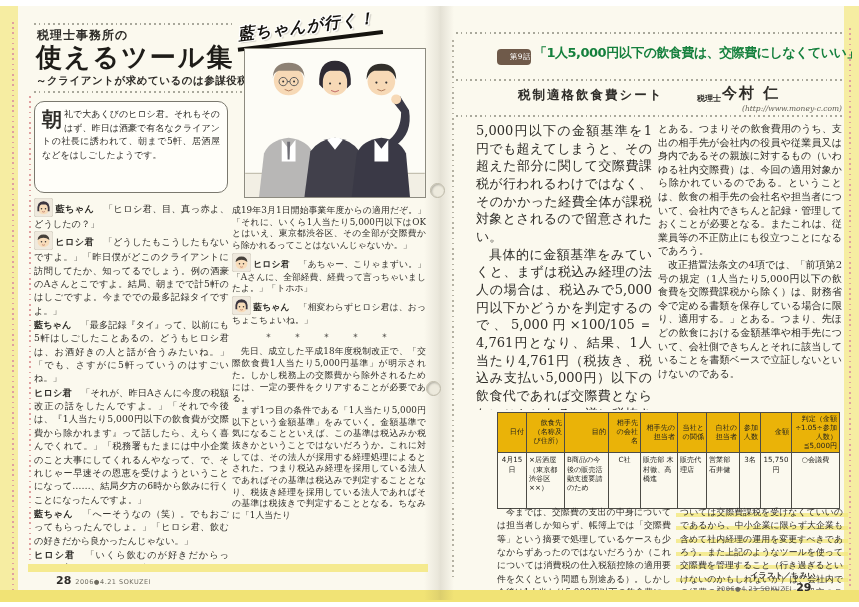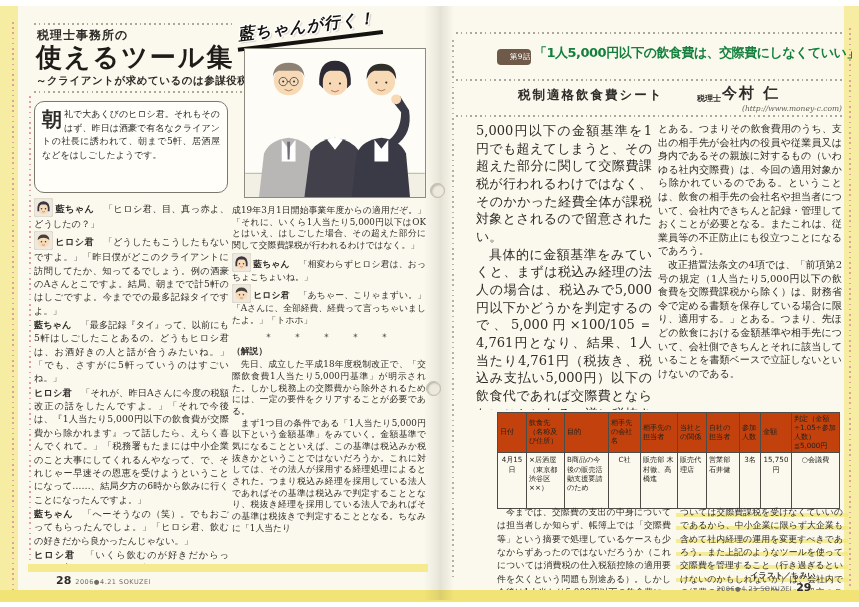--- a/index.html
+++ b/index.html
@@ -54,21 +54,21 @@
   .auth-label{left:697px;top:93px;font-size:8px;font-weight:bold}
   .auth-name{left:722px;top:84px;font-size:15px;font-weight:bold;letter-spacing:2px}
   .url{left:606px;top:104px;width:236px;text-align:right;font-size:7.5px;color:#5e5b52;font-style:italic}
   #rcol1{left:476px;top:122px;width:176px;height:288px;font-size:13px;line-height:1.36}
   #rcol2{left:658px;top:122px;width:184px;height:288px;font-size:10px;line-height:1.36}
   
   .sheet{position:absolute;left:497px;top:412px;width:342px}
   table{border-collapse:collapse;table-layout:fixed;width:342px;
     font-family:"DejaVu Sans","Liberation Sans",sans-serif;font-size:7.1px;color:#23221e}
   th,td{border:1px solid #4d4c46;padding:2px;vertical-align:top;line-height:1.3;overflow:hidden}
-  th{background:#c2410c;font-weight:normal;text-align:left;vertical-align:middle;line-height:1.25}
+  th{background:#eab308;font-weight:normal;text-align:right;vertical-align:middle;line-height:1.25}
   td{height:56px}
   td:nth-child(1),td:nth-child(4),td:nth-child(8),td:nth-child(9),td:nth-child(10){text-align:center}
   #bcol1{left:497px;top:506px;width:174px;height:84px;font-size:8.9px;line-height:1.5}
   #bcol2{left:680px;top:506px;width:163px;height:84px;font-size:8.9px;line-height:1.5}
   .stripes{position:absolute;left:676px;top:504px;width:172px;height:86px;
     background:repeating-linear-gradient(180deg,rgba(243,232,126,0) 0 9px,rgba(243,232,126,.8) 9px 13px)}
   .credit{position:absolute;left:724px;top:570px;width:118px;text-align:center;font-size:8px;font-weight:bold;
     font-family:"DejaVu Sans","Liberation Sans",sans-serif;color:#3a3833}
   .foot-r{left:690px;top:581px;width:152px;text-align:center}
 </style>
@@ -156,40 +156,39 @@
               <path d="M8.4 14.4 Q10 15.6 11.6 14.4" stroke="#b06a5a" stroke-width=".7" fill="none"></path>
             </svg></span><b class="spk">ヒロシ君　</b><span>「どうしたもこうしたもないですよ。」「昨日僕がどこのクライアントに訪問してたか、知ってるでしょう。例の酒豪のAさんとこですよ。結局、朝までで計5軒のはしごですよ。今まででの最多記録タイですよ。」</span></div>
         <div class="dlg"><b class="spk">藍ちゃん　</b><span>「最多記録『タイ』って、以前にも5軒はしごしたことあるの。どうもヒロシ君は、お酒好きの人と話が合うみたいね。」「でも、さすがに5軒っていうのはすごいね。」</span></div>
         <div class="dlg"><b class="spk">ヒロシ君　</b><span>「それが、昨日Aさんに今度の税額改正の話をしたんですよ。」「それで今後は、『1人当たり5,000円以下の飲食費が交際費から除かれます』って話したら、えらく喜んでくれて。」「税務署もたまには中小企業のこと大事にしてくれるんやなって、で、それじゃー早速その恩恵を受けようということになって……、結局夕方の6時から飲みに行くことになったんですよ。」</span></div>
         <div class="dlg"><b class="spk">藍ちゃん　</b><span>「へーそうなの（笑）。でもおごってもらったんでしょ。」「ヒロシ君、飲むの好きだから良かったんじゃない。」</span></div>
         <div class="dlg"><b class="spk">ヒロシ君　</b><span>「いくら飲むのが好きだからって、限度がありますよ。5軒ですよ。」</span></div>
       </div>
 
     <div class="col" id="col2-block">
       <div id="dlg2-entries">
-          <div class="dlg"><span>成19年3月1日開始事業年度からの適用だぞ。」「それに、いくら1人当たり5,000円以下はOKとはいえ、はしごした場合、その超えた部分に関して交際費課税が行われるわけではなく。」</span></div>
+          <div class="dlg"><span>成19年3月1日開始事業年度からの適用だぞ。」「それに、いくら1人当たり5,000円以下はOKとはいえ、東京都渋谷区、その全部が交際費から除かれるってことはないんじゃないか。」</span></div>
+          <div class="dlg"><span class="av"><svg viewBox="0 0 20 20" width="19" height="19">
+                <rect width="20" height="20" rx="3" fill="#efe9dd" stroke="#b9b4a5" stroke-width=".5"></rect>
+                <circle cx="10" cy="11" r="6.2" fill="#f8dcba"></circle>
+                <path d="M3.8 9.4 Q4.2 3.6 10 3.6 Q15.8 3.6 16.2 9.4 Q13.2 7.2 10 7.2 Q6.8 7.2 3.8 9.4 Z" fill="#46403a"></path>
+                <circle cx="7.9" cy="11.2" r=".8" fill="#333"></circle>
+                <circle cx="12.1" cy="11.2" r=".8" fill="#333"></circle>
+                <path d="M8.4 14.4 Q10 15.6 11.6 14.4" stroke="#b06a5a" stroke-width=".7" fill="none"></path>
+              </svg></span><b class="spk">ヒロシ君　</b><span>「あちゃー、こりゃまずい。」「Aさんに、全部経費、経費って言っちゃいましたよ。」「トホホ」</span></div>
           <div class="dlg"><span class="av"><svg viewBox="0 0 20 20" width="19" height="19">
                 <rect width="20" height="20" rx="3" fill="#efe9dd" stroke="#b9b4a5" stroke-width=".5"></rect>
                 <circle cx="10" cy="11.2" r="6" fill="#f8dcba"></circle>
                 <path d="M3.6 14 Q2.6 3.6 10 3.4 Q17.4 3.6 16.4 14 L14.4 14 Q15.2 7.4 12.2 6.8 L7.8 6.8 Q4.8 7.4 5.6 14 Z" fill="#3c3640"></path>
                 <circle cx="7.9" cy="11.2" r=".8" fill="#333"></circle>
                 <circle cx="12.1" cy="11.2" r=".8" fill="#333"></circle>
                 <path d="M8.4 14.2 Q10 15.4 11.6 14.2" stroke="#b06a5a" stroke-width=".7" fill="none"></path>
               </svg></span><b class="spk">藍ちゃん　</b><span>「相変わらずヒロシ君は、おっちょこちょいね。」</span></div>
-          <div class="dlg"><span class="av"><svg viewBox="0 0 20 20" width="19" height="19">
-                <rect width="20" height="20" rx="3" fill="#efe9dd" stroke="#b9b4a5" stroke-width=".5"></rect>
-                <circle cx="10" cy="11" r="6.2" fill="#f8dcba"></circle>
-                <path d="M3.8 9.4 Q4.2 3.6 10 3.6 Q15.8 3.6 16.2 9.4 Q13.2 7.2 10 7.2 Q6.8 7.2 3.8 9.4 Z" fill="#46403a"></path>
-                <circle cx="7.9" cy="11.2" r=".8" fill="#333"></circle>
-                <circle cx="12.1" cy="11.2" r=".8" fill="#333"></circle>
-                <path d="M8.4 14.4 Q10 15.6 11.6 14.4" stroke="#b06a5a" stroke-width=".7" fill="none"></path>
-              </svg></span><b class="spk">ヒロシ君　</b><span>「あちゃー、こりゃまずい。」「Aさんに、全部経費、経費って言っちゃいましたよ。」「トホホ」</span></div>
         </div>
       <div class="stars">＊　＊　＊　＊　＊</div>
-      <div class="kaisetsu">（解説）</div>
       <div id="commentary">
           <p class="para ind">先日、成立した平成18年度税制改正で、「交際飲食費1人当たり5,000円基準」が明示された。しかし税務上の交際費から除外されるためには、一定の要件をクリアすることが必要である。</p>
           <p class="para ind">まず1つ目の条件である「1人当たり5,000円以下という金額基準」をみていく。金額基準で気になることといえば、この基準は税込みか税抜きかということではないだろうか。これに対しては、その法人が採用する経理処理によるとされた。つまり税込み経理を採用している法人であればその基準は税込みで判定することとなり、税抜き経理を採用している法人であればその基準は税抜きで判定することとなる。ちなみに「1人当たり</p>
         </div>
     </div>
 
     <div class="ystrip" style="left:28px;top:564px;width:400px;height:8px"></div>
     <div class="pagefoot" style="left:52px;top:574px">
       <span class="pagenum">28</span><span>2006●4.21 SOKUZEI</span>
     </div>

